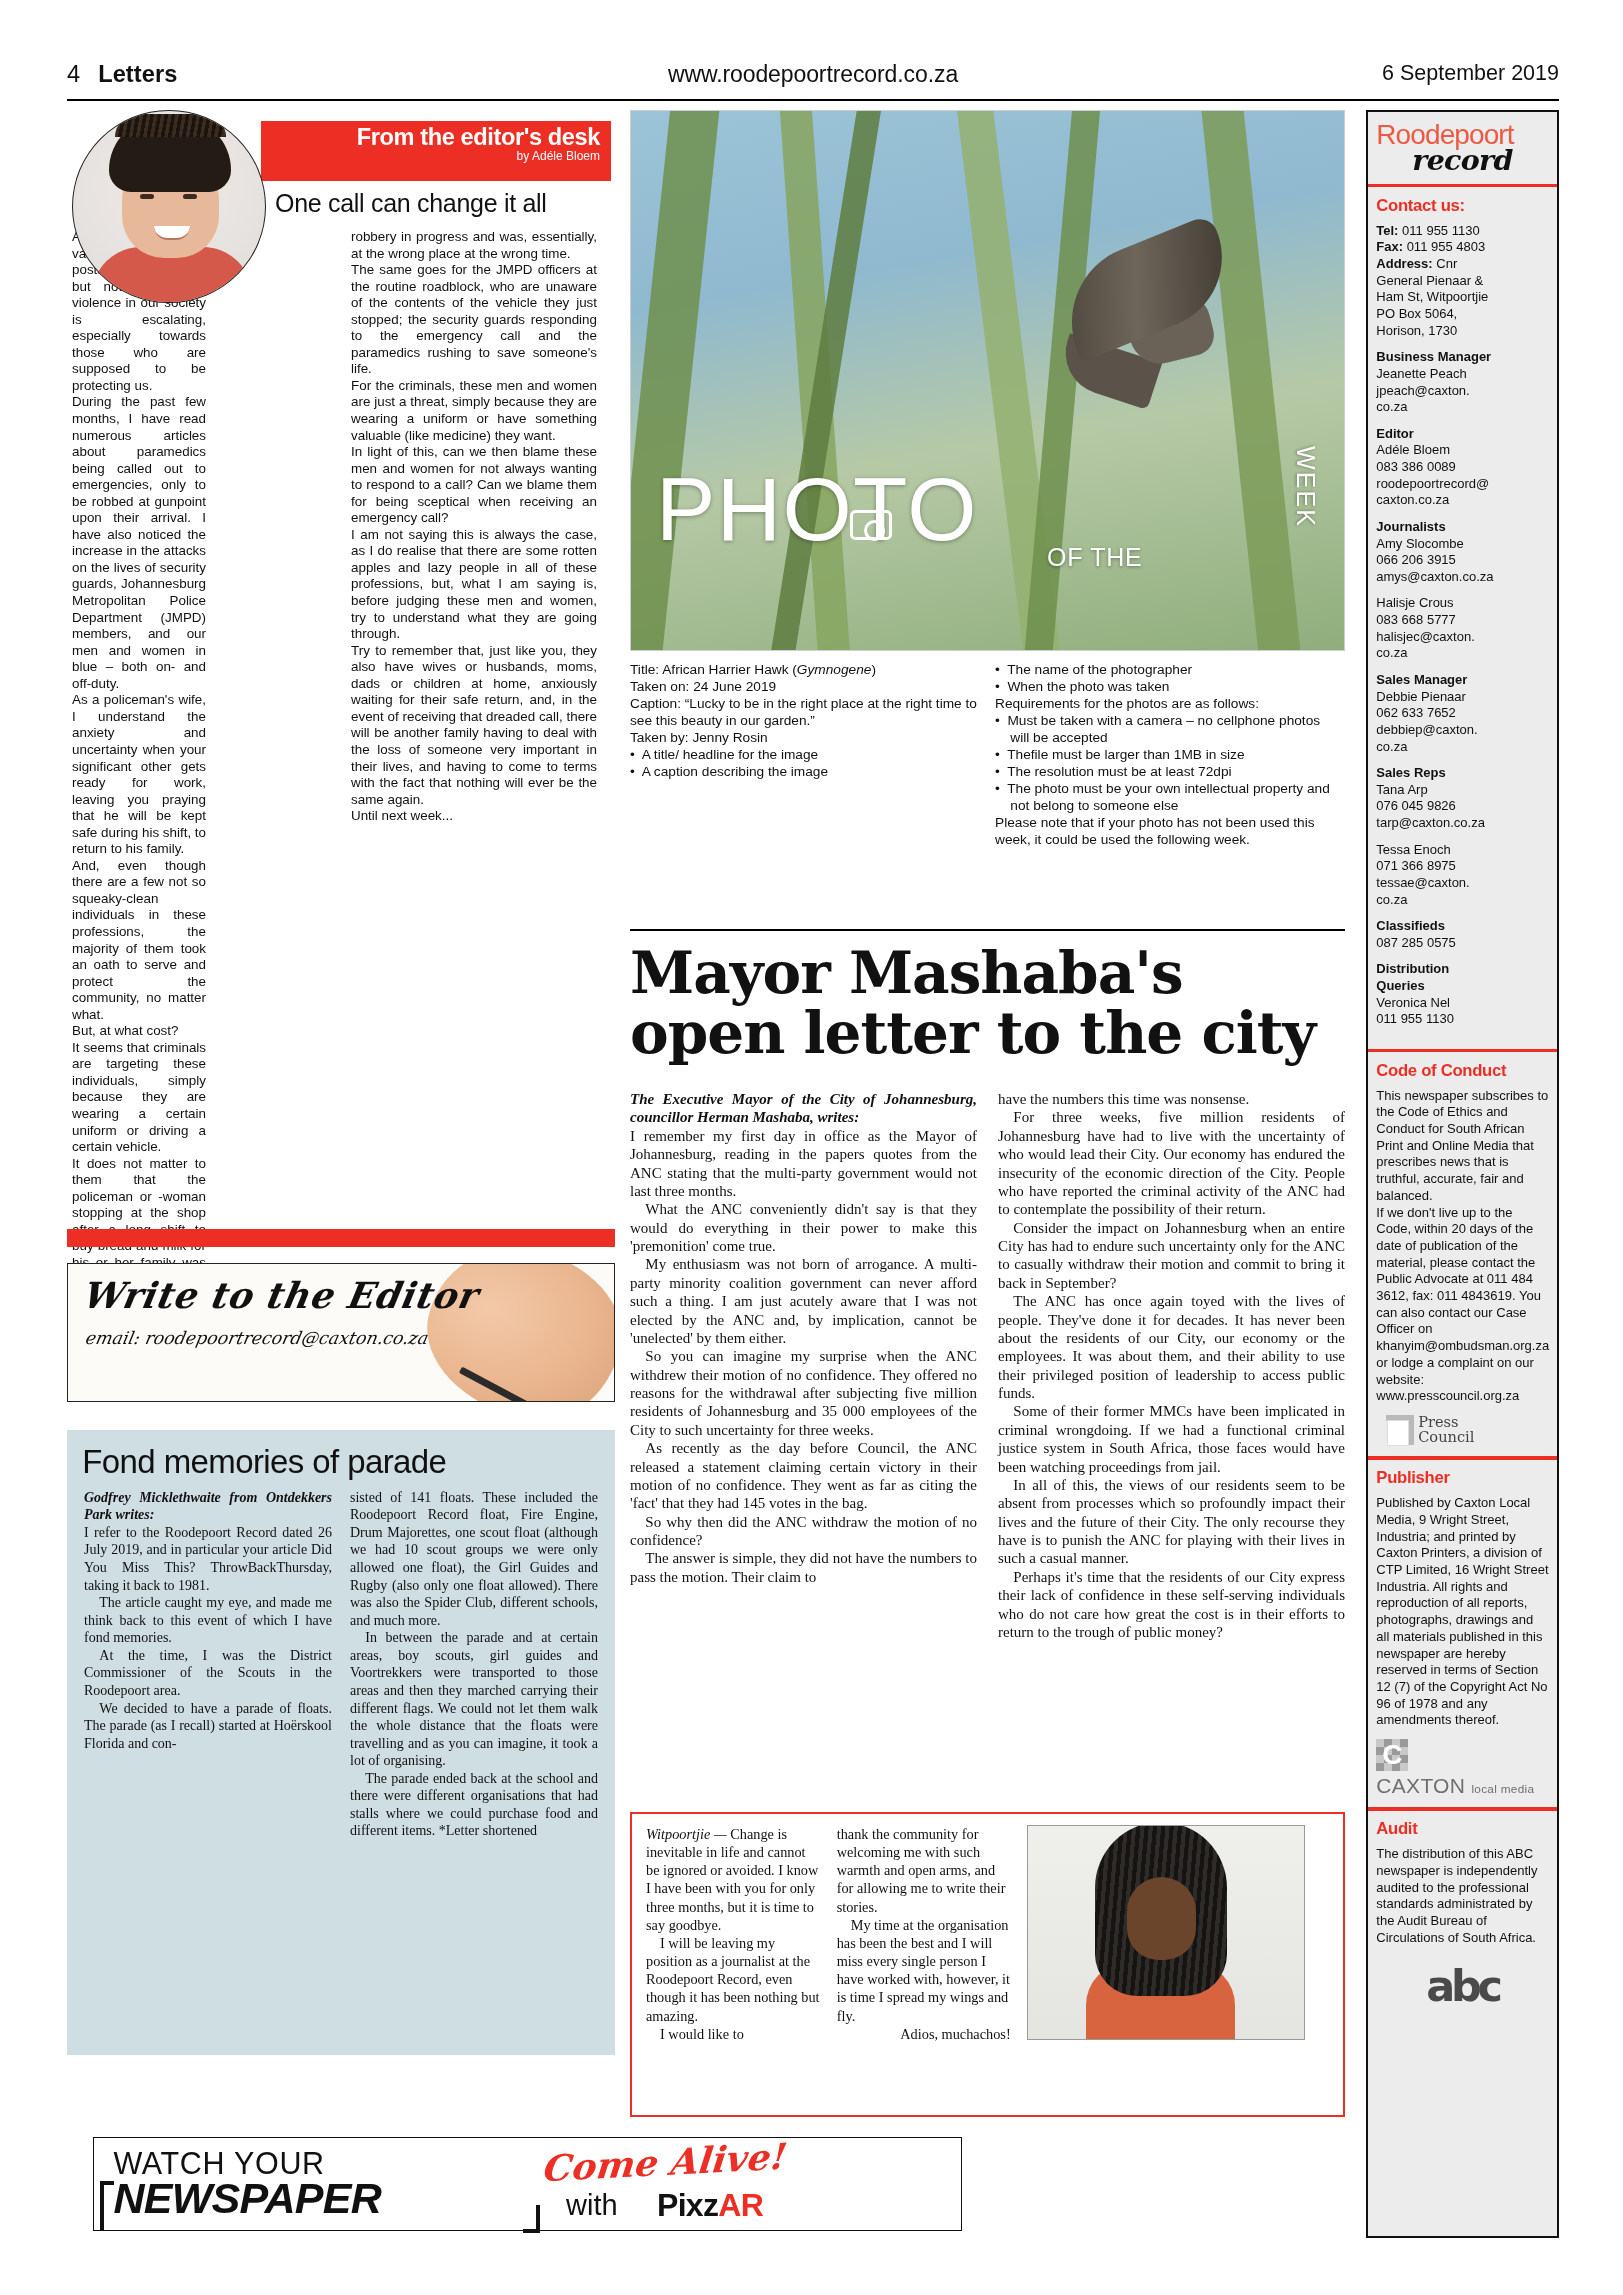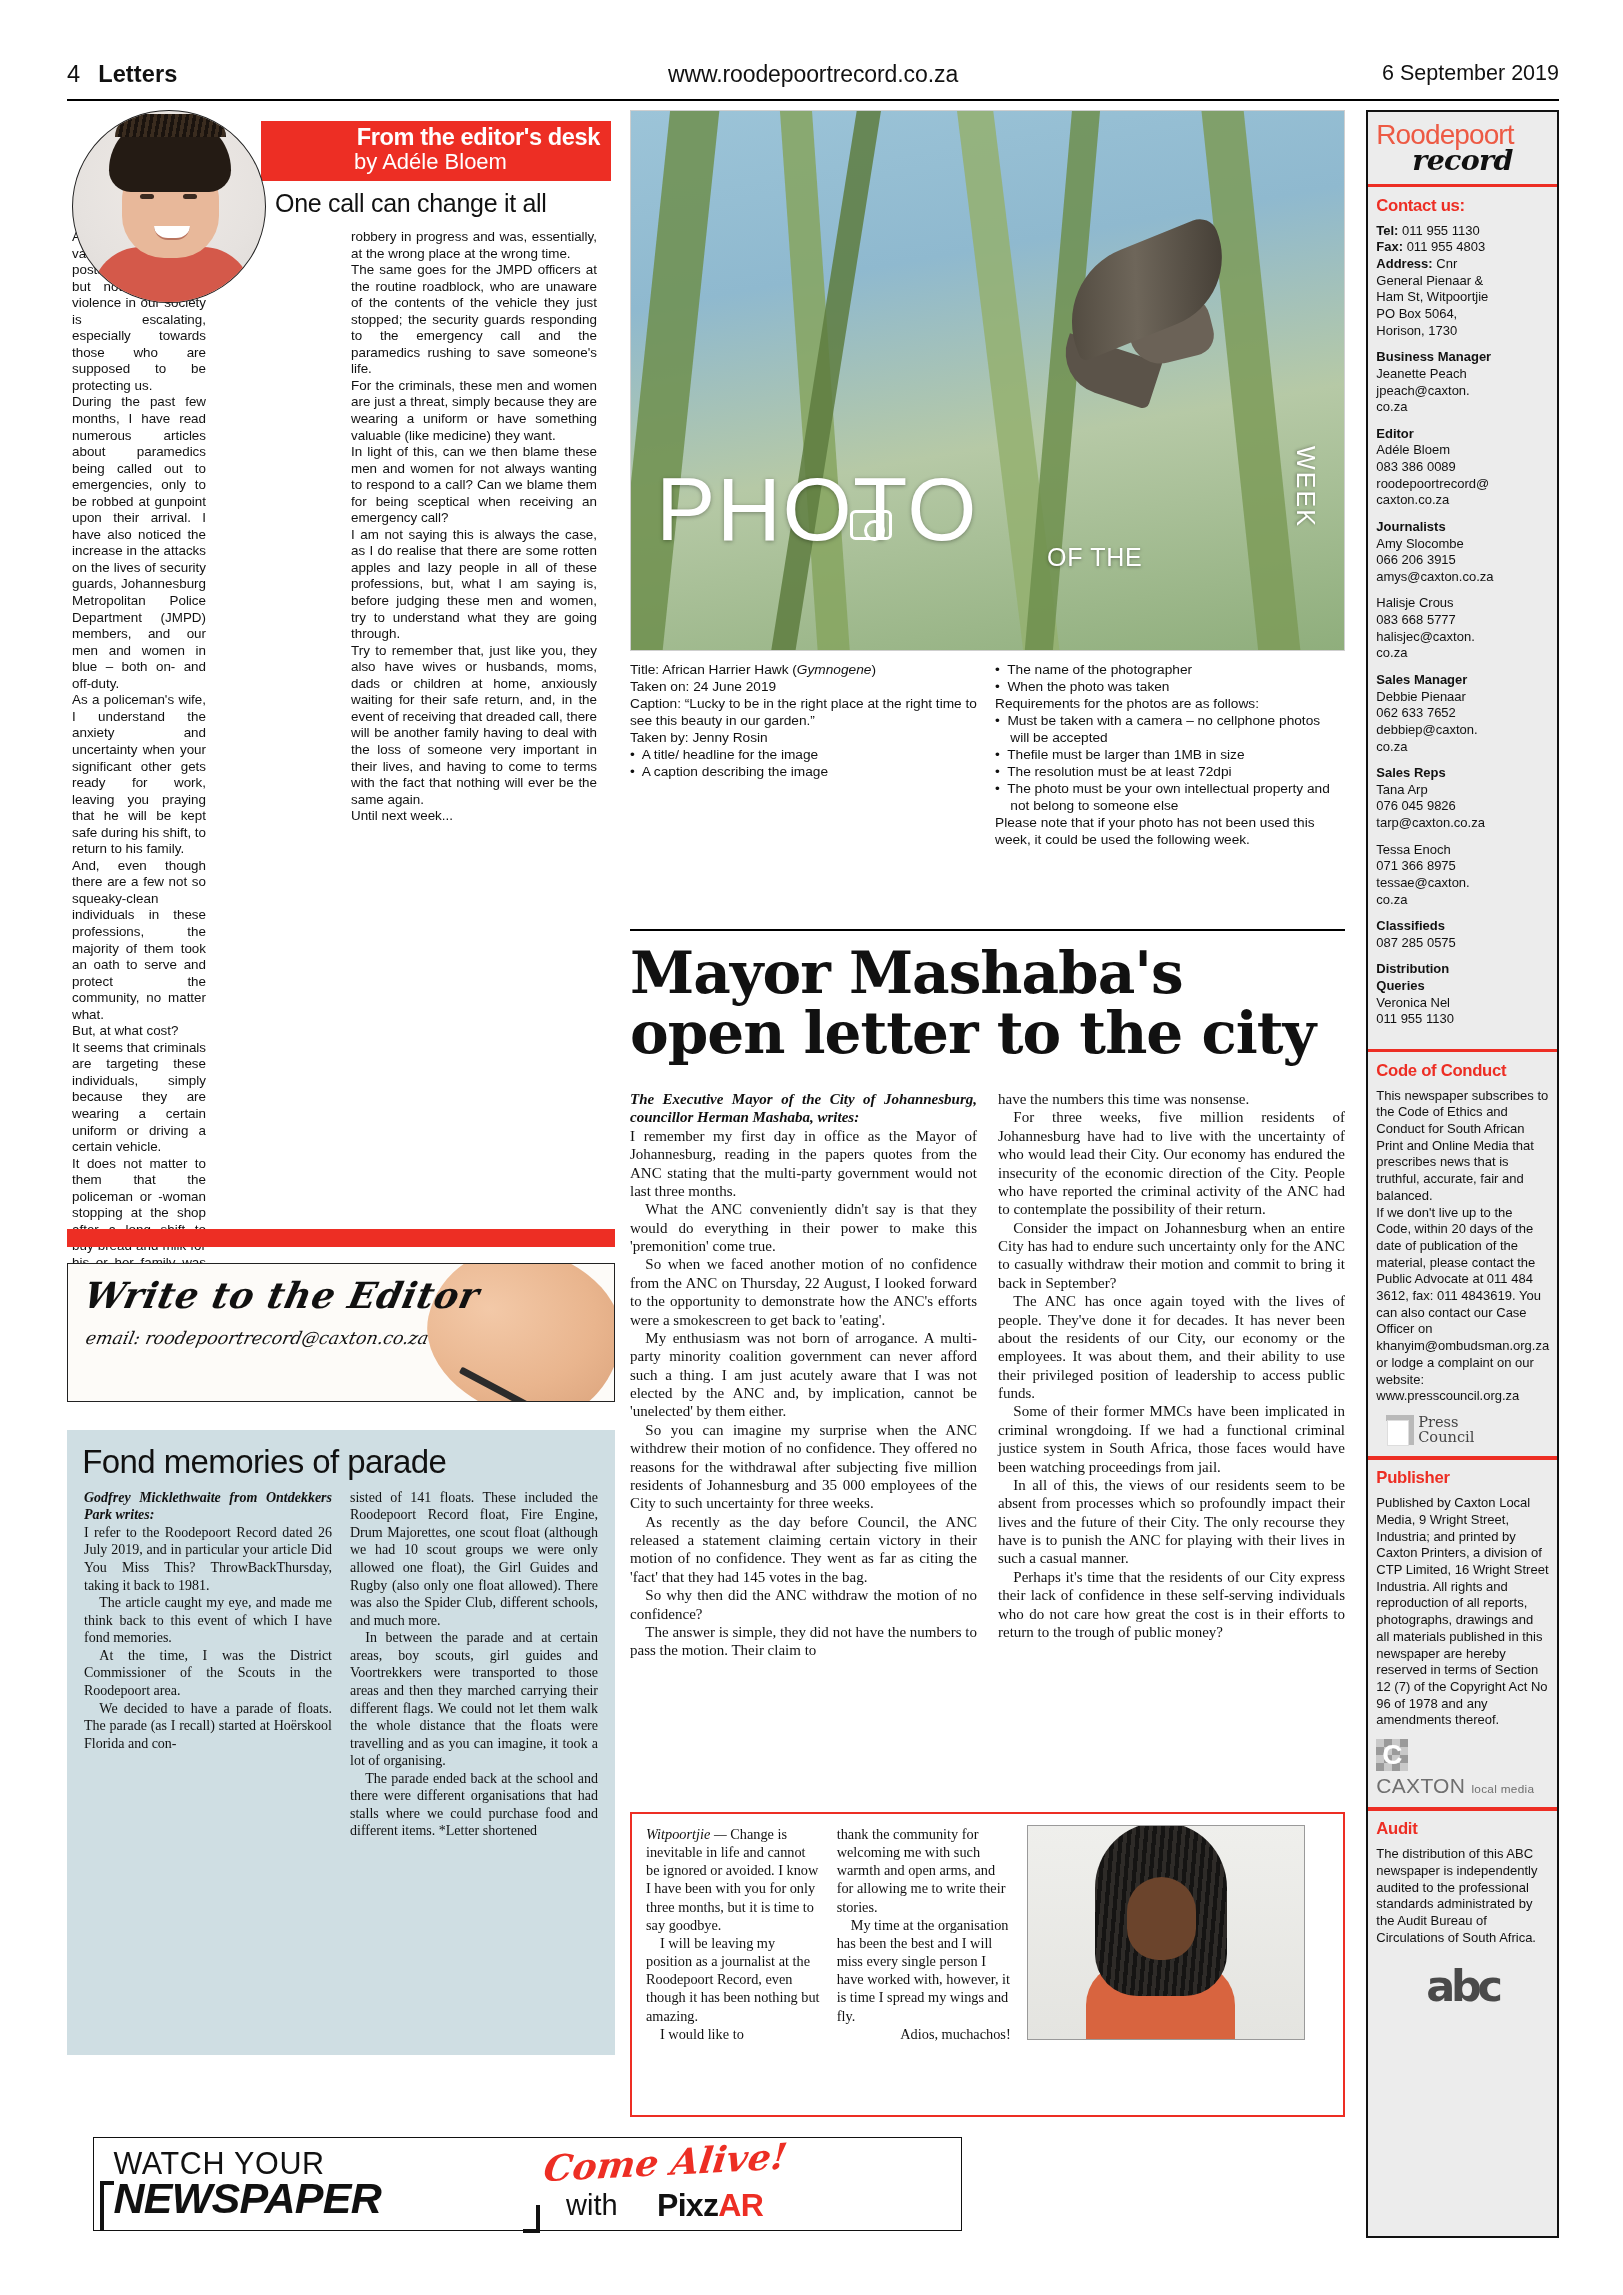--- a/index.html
+++ b/index.html
@@ -49,21 +49,21 @@
     background:#fff; border-radius:0 0 21px 21px; border-bottom:2.8px solid #b9745f;}
   .ep-body { position:absolute; left:19.4px; top:136px; width:160px; height:76px;
     background:#d4594a; border-radius:49px 49px 0 0; }
 
   .editor-banner {
     position:absolute; left:261px; top:121px; width:350px; height:60px;
     background:#ed2e24; color:#fff; text-align:right; padding:4.2px 11px 0 0;
     z-index:3;
   }
   .eb-title { font-size:23.6px; font-weight:800; letter-spacing:-0.4px; line-height:1.05; }
-  .eb-sub { font-size:22px; font-weight:400; line-height:1.1;text-align:center; }
+  .eb-sub { font-size:12px; font-weight:400; line-height:1.1; }
 
   .editor-headline {
     position:absolute; left:275px; top:189px; width:347px;
     font-size:25px; font-weight:400; letter-spacing:-0.3px;
   }
 
   .edcol { position:absolute; font-size:13.4px; line-height:1.235; text-align:justify; }
   .edcol p { margin:0; }
   #edcol1 { left:72px; top:229px; width:134px; }
   #edcol2 { left:351px; top:229px; width:246px; }
@@ -368,21 +368,20 @@
     </div>
   </div>
   <div class="potw-rule"></div>
 
   <div class="mayor-h">Mayor Mashaba's open letter to the city</div>
   <div class="mayor-body">
     <div class="mayor-col">
       <p class="stand">The Executive Mayor of the City of Johannesburg, councillor Herman Mashaba, writes:</p>
       <p>I remember my first day in office as the Mayor of Johannesburg, reading in the papers quotes from the ANC stating that the multi-party government would not last three months.</p>
       <p class="ind">What the ANC conveniently didn't say is that they would do everything in their power to make this 'premonition' come true.</p>
-      <p class="ind">So when we faced another motion of no confidence from the ANC on Thursday, 22 August, I looked forward to the opportunity to demonstrate how the ANC's efforts were a smokescreen to get back to 'eating'.</p>
       <p class="ind">My enthusiasm was not born of arrogance. A multi-party minority coalition government can never afford such a thing. I am just acutely aware that I was not elected by the ANC and, by implication, cannot be 'unelected' by them either.</p>
       <p class="ind">So you can imagine my surprise when the ANC withdrew their motion of no confidence. They offered no reasons for the withdrawal after subjecting five million residents of Johannesburg and 35 000 employees of the City to such uncertainty for three weeks.</p>
       <p class="ind">As recently as the day before Council, the ANC released a statement claiming certain victory in their motion of no confidence. They went as far as citing the 'fact' that they had 145 votes in the bag.</p>
       <p class="ind">So why then did the ANC withdraw the motion of no confidence?</p>
       <p class="ind">The answer is simple, they did not have the numbers to pass the motion. Their claim to</p>
     </div>
     <div class="mayor-col">
       <p>have the numbers this time was nonsense.</p>
       <p class="ind">For three weeks, five million residents of Johannesburg have had to live with the uncertainty of who would lead their City. Our economy has endured the insecurity of the economic direction of the City. People who have reported the criminal activity of the ANC had to contemplate the possibility of their return.</p>
       <p class="ind">Consider the impact on Johannesburg when an entire City has had to endure such uncertainty only for the ANC to casually withdraw their motion and commit to bring it back in September?</p>

